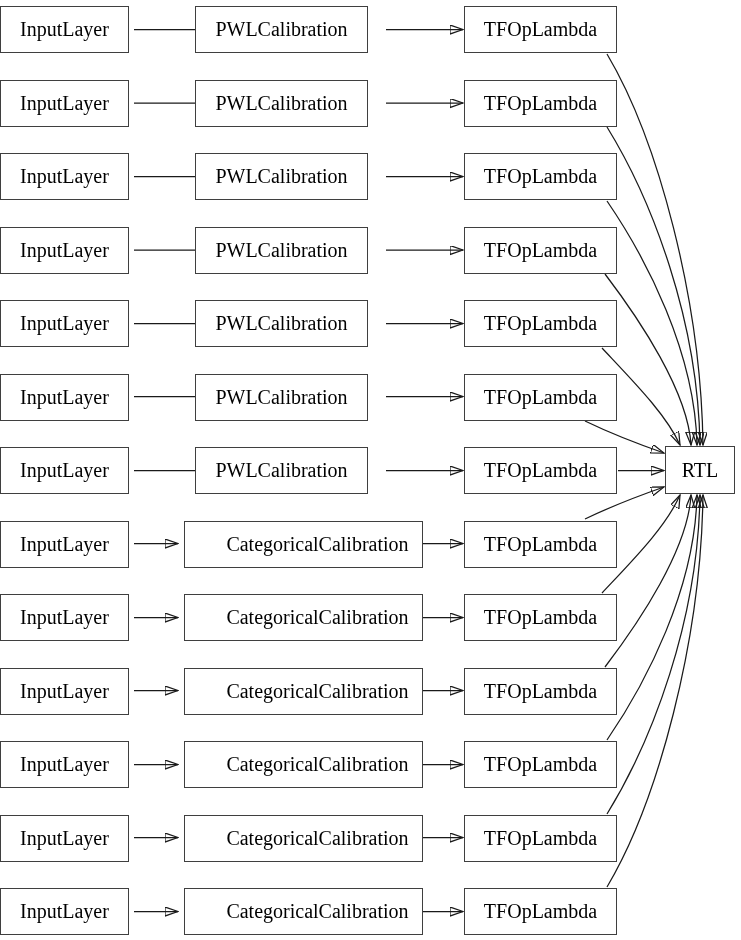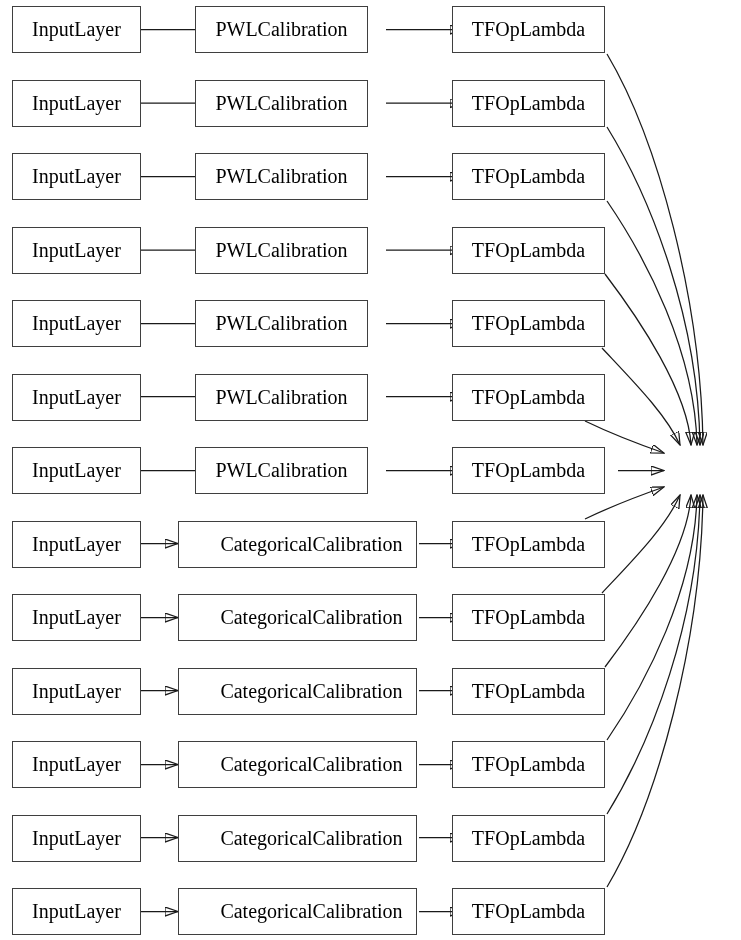--- a/index.html
+++ b/index.html
@@ -15,24 +15,24 @@
   .node{
     position:absolute;
     height:47px;
     box-sizing:border-box;
     border:1.4px solid #3f3f3f;
     background:#ffffff;
     display:flex;align-items:center;justify-content:center;
     font-size:20px;color:#000000;
     white-space:nowrap;
   }
-  .col-input{left:12px;width:129px;}
+  .col-input{left:0;width:129px;}
   .col-pwl{left:195px;width:173px;}
-  .col-cat{left:178px;width:239px;padding-left:28px;}
-  .col-lambda{left:452px;width:153px;}
+  .col-cat{left:184px;width:239px;padding-left:28px;}
+  .col-lambda{left:464px;width:153px;}
   .rtl-node{left:665px;top:446px;width:70px;height:48px;}
 </style>
 </head>
 <body>
 
 <div class="canvas">
 
   <svg class="edges" viewBox="0 0 741 940">
     <defs>
       <marker id="arrow" markerUnits="userSpaceOnUse" markerWidth="14" markerHeight="10" refX="13" refY="4.5" orient="auto">
@@ -128,14 +128,15 @@
   <div class="node col-lambda" style="top:741px">TFOpLambda</div>
 
   <div class="node col-input" style="top:814.5px">InputLayer</div>
   <div class="node col-cat" style="top:814.5px">CategoricalCalibration</div>
   <div class="node col-lambda" style="top:814.5px">TFOpLambda</div>
 
   <div class="node col-input" style="top:888px">InputLayer</div>
   <div class="node col-cat" style="top:888px">CategoricalCalibration</div>
   <div class="node col-lambda" style="top:888px">TFOpLambda</div>
 
+  <div class="node rtl-node">RTL</div>
 
 </div>
 
 </body></html>

